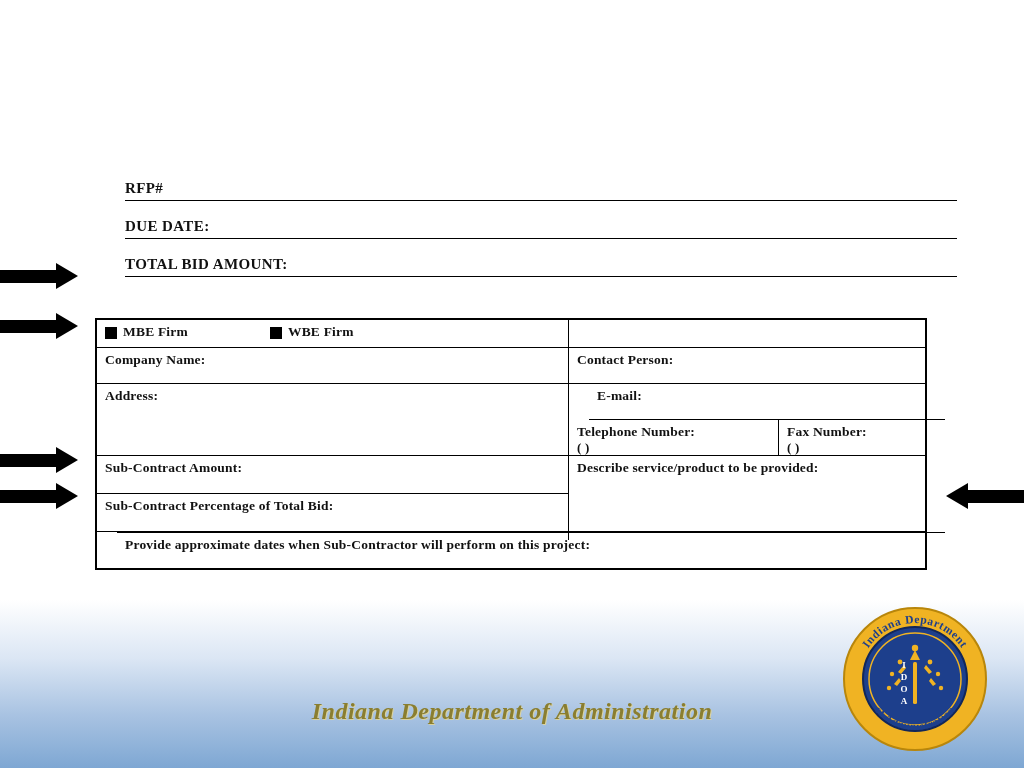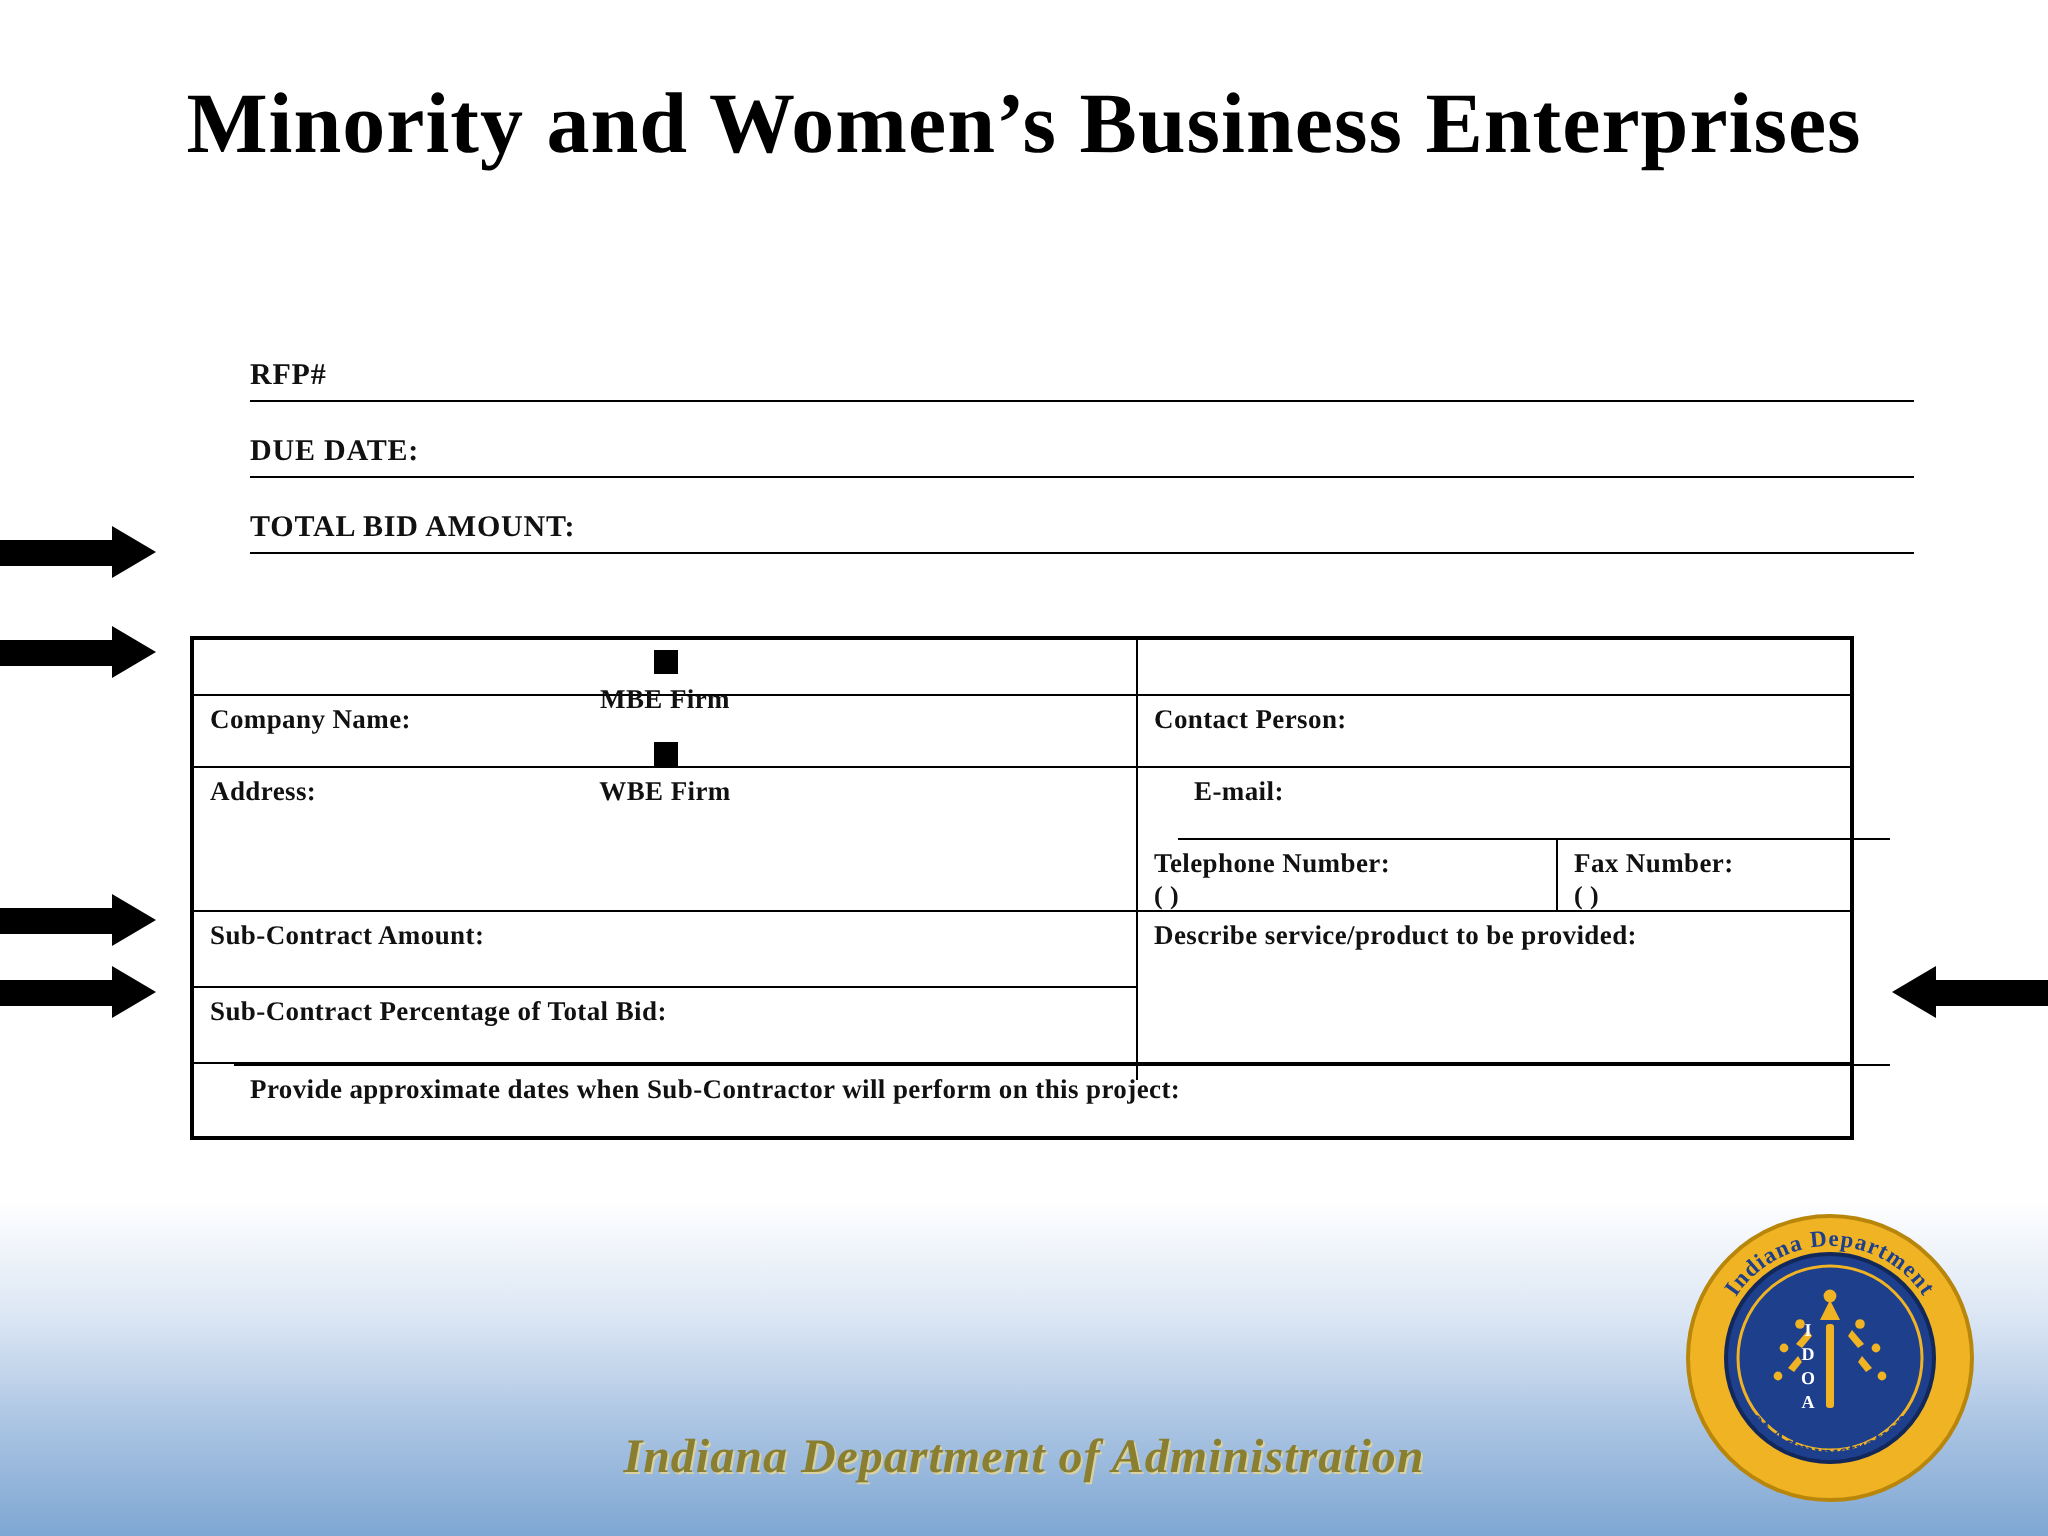--- a/index.html
+++ b/index.html
@@ -94,21 +94,20 @@
     padding: 4px 8px;
     letter-spacing: 0.2px;
   }
   .cell.bb { border-bottom: 1.5px solid #000; }
   .cell.br { border-right: 1.5px solid #000; }
   .cell.bt { border-top: 1.5px solid #000; margin-left: 20px; }
   .chkrow {
     display: flex;
     align-items: center;
     gap: 6px;
-    flex-direction: column;
   }
   .chkbox {
     display: inline-block;
     width: 10px;
     height: 10px;
     border: 1.5px solid #000;
     background: #000;
     position: relative;
     top: 1px;
   }
@@ -156,41 +155,39 @@
     top: 698px;
     width: 1024px;
     text-align: center;
     font-family: "Liberation Serif", serif;
     font-style: italic;
     font-weight: bold;
     font-size: 24px;
     color: #8a7e30;
     text-shadow: 1px 1px 0 #d9d2a0;
     letter-spacing: 0.5px;
-    margin-top: 18px;
   }
   
   .seal {
     position: absolute;
     left: 842px;
     top: 606px;
     width: 146px;
     height: 146px;
   }
   .seal-text {
     font-family: "Liberation Serif", serif;
     font-weight: bold;
   }
 </style>
 </head>
 <body>
 
 <div class="slide">
 
-  <div class="title">Minority and Women’s Business Enterprises</div>
 
   <div class="form">
     <div class="hdr-line">
       <span class="lbl">RFP#</span>
       <span class="rule"></span>
     </div>
     <div class="hdr-line">
       <span class="lbl">DUE DATE:</span>
       <span class="rule"></span>
     </div>

